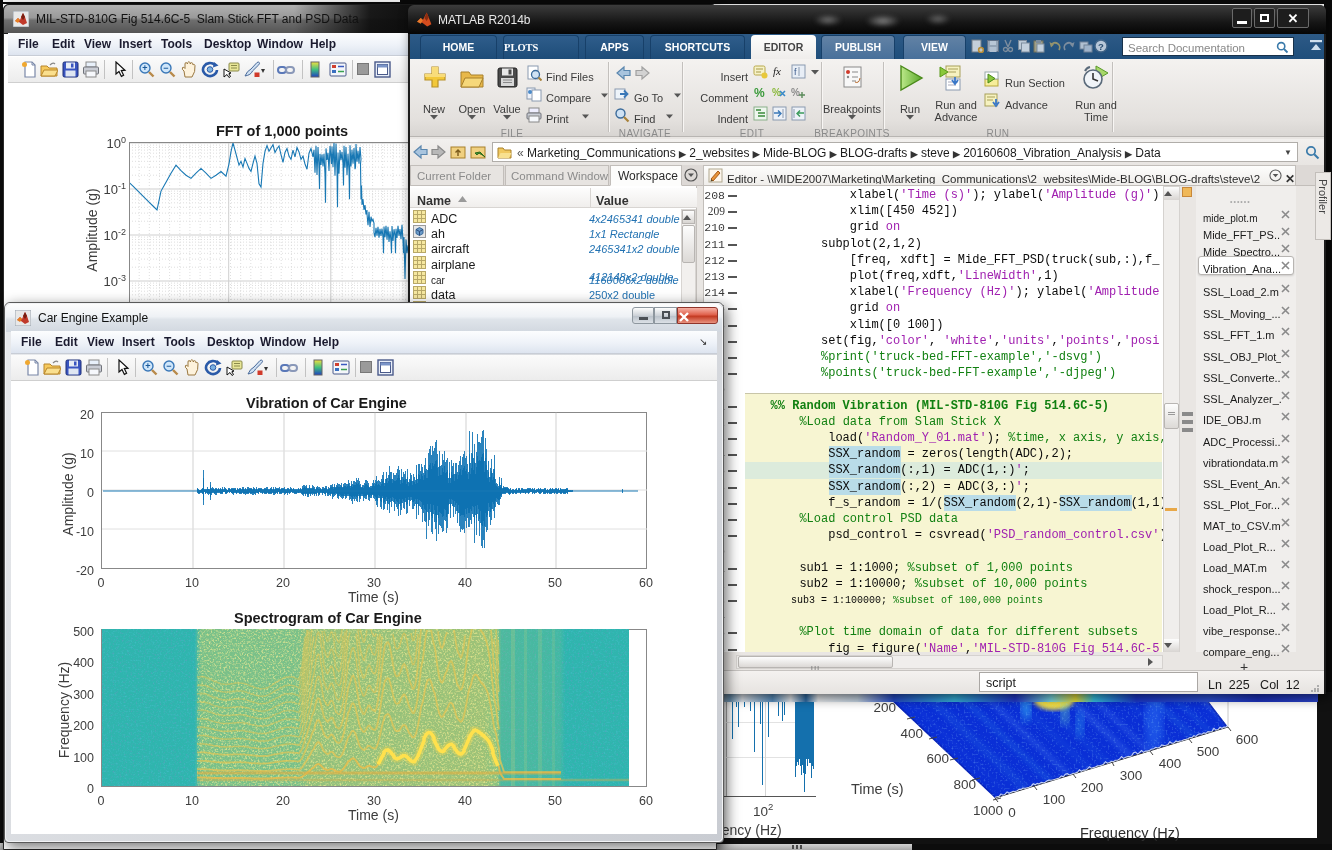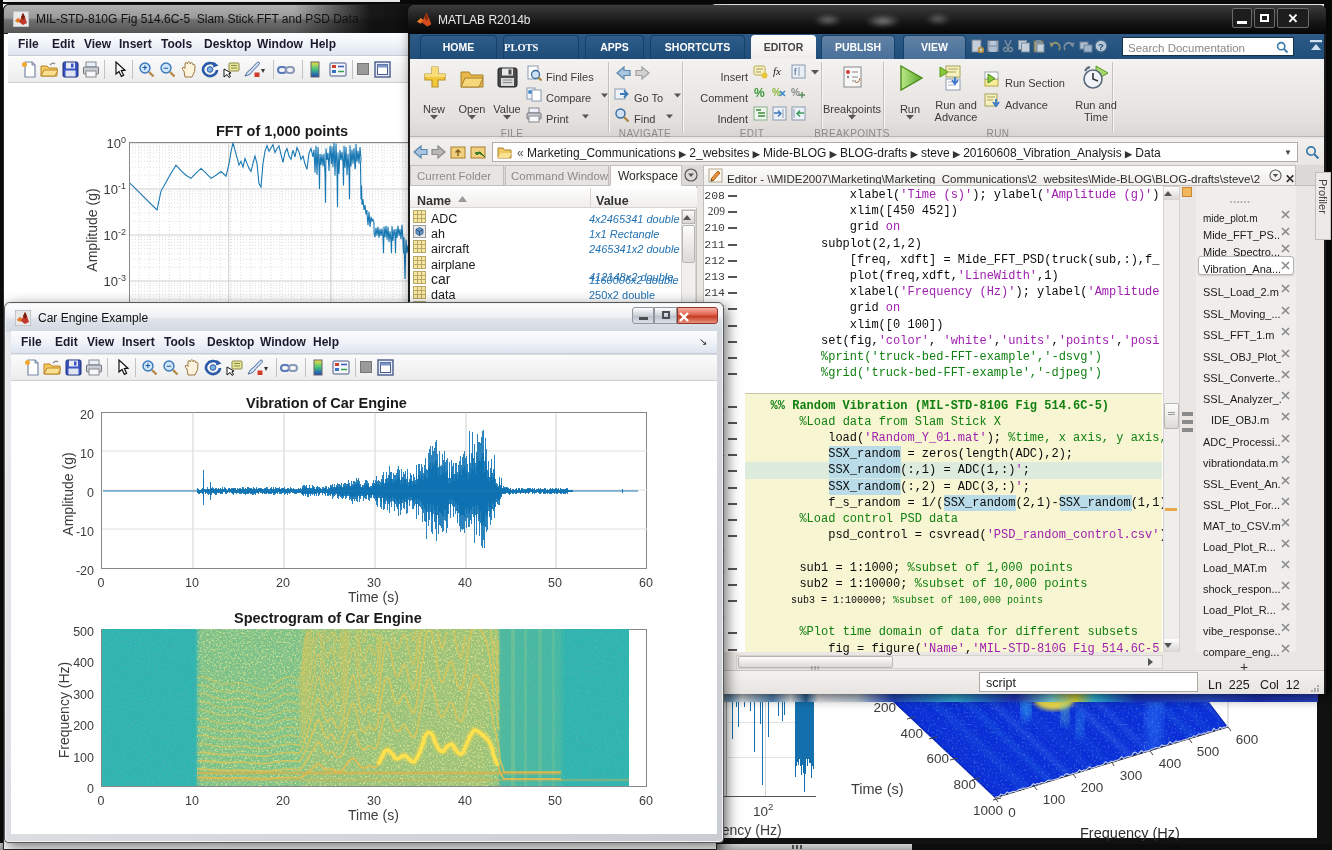--- a/index.html
+++ b/index.html
@@ -697,21 +697,21 @@
 <svg class="abs" style="left:413px;top:255.59999999999997px" width="13" height="13" viewBox="0 0 13 13">
     <rect x="0.5" y="0.5" width="12" height="12" fill="#f6e8a0" stroke="#b8a868"></rect>
     <path d="M0.5,4.5 h12 M0.5,8.5 h12 M4.5,0.5 v12 M8.5,0.5 v12" stroke="#b8a868" stroke-width="1"></path>
   </svg>
 <div class="abs" style="left:431px;top:254.59999999999997px;width:150px;height:15px;"><span style="font-size:12.5px;color:#1a1a1a">airplane</span></div>
 <div class="abs" style="left:589px;top:267px;width:93px;height:15px;overflow:hidden;"><span style="font-size:11px;font-style:italic;color:#2272b2;white-space:nowrap">412148x2 double</span></div>
 <svg class="abs" style="left:413px;top:270.79999999999995px" width="13" height="13" viewBox="0 0 13 13">
     <rect x="0.5" y="0.5" width="12" height="12" fill="#f6e8a0" stroke="#b8a868"></rect>
     <path d="M0.5,4.5 h12 M0.5,8.5 h12 M4.5,0.5 v12 M8.5,0.5 v12" stroke="#b8a868" stroke-width="1"></path>
   </svg>
-<div class="abs" style="left:431px;top:269.79999999999995px;width:150px;height:15px;"><span style="font-size:14px;color:#1a1a1a">car</span></div>
+<div class="abs" style="left:431px;top:269.79999999999995px;width:150px;height:15px;"><span style="font-size:10px;color:#1a1a1a">car</span></div>
 <div class="abs" style="left:589px;top:269.79999999999995px;width:93px;height:15px;overflow:hidden;"><span style="font-size:11px;font-style:italic;color:#2272b2;white-space:nowrap">1160006x2 double</span></div>
 <svg class="abs" style="left:413px;top:285.99999999999994px" width="13" height="13" viewBox="0 0 13 13">
     <rect x="0.5" y="0.5" width="12" height="12" fill="#f6e8a0" stroke="#b8a868"></rect>
     <path d="M0.5,4.5 h12 M0.5,8.5 h12 M4.5,0.5 v12 M8.5,0.5 v12" stroke="#b8a868" stroke-width="1"></path>
   </svg>
 <div class="abs" style="left:431px;top:284.99999999999994px;width:150px;height:15px;"><span style="font-size:12.5px;color:#1a1a1a">data</span></div>
 <div class="abs" style="left:589px;top:284.99999999999994px;width:93px;height:15px;overflow:hidden;"><span style="font-size:11px;color:#2272b2;white-space:nowrap">250x2 double</span></div>
 <svg class="abs" style="left:413px;top:301.19999999999993px" width="13" height="13" viewBox="0 0 13 13">
     <rect x="0.5" y="0.5" width="12" height="12" fill="#f6e8a0" stroke="#b8a868"></rect>
     <path d="M0.5,4.5 h12 M0.5,8.5 h12 M4.5,0.5 v12 M8.5,0.5 v12" stroke="#b8a868" stroke-width="1"></path>
@@ -752,21 +752,21 @@
 <div class="abs mono" style="left:749px;top:204px;width:414px;height:16px;font-size:12px;line-height:15px;color:#0a0a0a;white-space:pre;overflow:hidden;">              xlim([450 452])</div>
 <div class="abs mono" style="left:749px;top:220px;width:414px;height:16px;font-size:12px;line-height:15px;color:#0a0a0a;white-space:pre;overflow:hidden;">              grid <i style="color:#a020b0;font-style:normal">on</i></div>
 <div class="abs mono" style="left:749px;top:237px;width:414px;height:16px;font-size:12px;line-height:15px;color:#0a0a0a;white-space:pre;overflow:hidden;">          subplot(2,1,2)</div>
 <div class="abs mono" style="left:749px;top:253px;width:414px;height:16px;font-size:12px;line-height:15px;color:#0a0a0a;white-space:pre;overflow:hidden;">              [freq, xdft] = Mide_FFT_PSD(truck(sub,:),f_</div>
 <div class="abs mono" style="left:749px;top:269px;width:414px;height:16px;font-size:12px;line-height:15px;color:#0a0a0a;white-space:pre;overflow:hidden;">              plot(freq,xdft,<i style="color:#a020b0;font-style:normal">'LineWidth'</i>,1)</div>
 <div class="abs mono" style="left:749px;top:285px;width:414px;height:16px;font-size:12px;line-height:15px;color:#0a0a0a;white-space:pre;overflow:hidden;">              xlabel(<i style="color:#a020b0;font-style:normal">'Frequency (Hz)'</i>); ylabel(<i style="color:#a020b0;font-style:normal">'Amplitude</i></div>
 <div class="abs mono" style="left:749px;top:301px;width:414px;height:16px;font-size:12px;line-height:15px;color:#0a0a0a;white-space:pre;overflow:hidden;">              grid <i style="color:#a020b0;font-style:normal">on</i></div>
 <div class="abs mono" style="left:749px;top:318px;width:414px;height:16px;font-size:12px;line-height:15px;color:#0a0a0a;white-space:pre;overflow:hidden;">              xlim([0 100])</div>
 <div class="abs mono" style="left:749px;top:334px;width:414px;height:16px;font-size:12px;line-height:15px;color:#0a0a0a;white-space:pre;overflow:hidden;">          set(fig,<i style="color:#a020b0;font-style:normal">'color'</i>, <i style="color:#a020b0;font-style:normal">'white'</i>,<i style="color:#a020b0;font-style:normal">'units'</i>,<i style="color:#a020b0;font-style:normal">'points'</i>,<i style="color:#a020b0;font-style:normal">'posi</i></div>
 <div class="abs mono" style="left:749px;top:350px;width:414px;height:16px;font-size:12px;line-height:15px;color:#0a0a0a;white-space:pre;overflow:hidden;">          <i style="color:#118011;font-style:normal">%print('truck-bed-FFT-example','-dsvg')</i></div>
-<div class="abs mono" style="left:749px;top:366px;width:414px;height:16px;font-size:12px;line-height:15px;color:#0a0a0a;white-space:pre;overflow:hidden;">          <i style="color:#118011;font-style:normal">%grid('truck-bed-FFT-example','-djpeg')</i></div>
+<div class="abs mono" style="left:749px;top:366px;width:414px;height:16px;font-size:12px;line-height:15px;color:#0a0a0a;white-space:pre;overflow:hidden;">          <i style="color:#118011;font-style:normal">%points('truck-bed-FFT-example','-djpeg')</i></div>
 <div class="abs mono" style="left:749px;top:382px;width:414px;height:16px;font-size:12px;line-height:15px;color:#0a0a0a;white-space:pre;overflow:hidden;"></div>
 <div class="abs mono" style="left:749px;top:399px;width:414px;height:16px;font-size:12px;line-height:15px;color:#0a0a0a;white-space:pre;overflow:hidden;">   <b style="color:#118011">%% Random Vibration (MIL-STD-810G Fig 514.6C-5)</b></div>
 <div class="abs mono" style="left:749px;top:415px;width:414px;height:16px;font-size:12px;line-height:15px;color:#0a0a0a;white-space:pre;overflow:hidden;">       <i style="color:#118011;font-style:normal">%Load data from Slam Stick X</i></div>
 <div class="abs mono" style="left:749px;top:431px;width:414px;height:16px;font-size:12px;line-height:15px;color:#0a0a0a;white-space:pre;overflow:hidden;">           load(<i style="color:#a020b0;font-style:normal">'Random_Y_01.mat'</i>); <i style="color:#118011;font-style:normal">%time, x axis, y axis,</i></div>
 <div class="abs mono" style="left:749px;top:447px;width:414px;height:16px;font-size:12px;line-height:15px;color:#0a0a0a;white-space:pre;overflow:hidden;">           SSX_random = zeros(length(ADC),2);</div>
 <div class="abs mono" style="left:749px;top:463px;width:414px;height:16px;font-size:12px;line-height:15px;color:#0a0a0a;white-space:pre;overflow:hidden;">           SSX_random(:,1) = ADC(1,:)<i style="color:#a020b0;font-style:normal">'</i>;</div>
 <div class="abs mono" style="left:749px;top:480px;width:414px;height:16px;font-size:12px;line-height:15px;color:#0a0a0a;white-space:pre;overflow:hidden;">           SSX_random(:,2) = ADC(3,:)<i style="color:#a020b0;font-style:normal">'</i>;</div>
 <div class="abs mono" style="left:749px;top:496px;width:414px;height:16px;font-size:12px;line-height:15px;color:#0a0a0a;white-space:pre;overflow:hidden;">           f_s_random = 1/(SSX_random(2,1)-SSX_random(1,1)</div>
 <div class="abs mono" style="left:749px;top:512px;width:414px;height:16px;font-size:12px;line-height:15px;color:#0a0a0a;white-space:pre;overflow:hidden;">       <i style="color:#118011;font-style:normal">%Load control PSD data</i></div>
 <div class="abs mono" style="left:749px;top:528px;width:414px;height:16px;font-size:12px;line-height:15px;color:#0a0a0a;white-space:pre;overflow:hidden;">           psd_control = csvread(<i style="color:#a020b0;font-style:normal">'PSD_random_control.csv'</i>)</div>
@@ -914,21 +914,21 @@
     <svg width="9" height="9" viewBox="0 0 9 9">
       <path d="M1,1 L8,8 M8,1 L1,8" stroke="#8a8a8a" stroke-width="1.6"></path>
     </svg>
   </div>
 <div class="abs" style="left:1203px;top:389px;width:78px;height:16px;overflow:hidden;"><span style="font-size:11px;color:#1a1a1a;white-space:nowrap;line-height:13px">SSL_Analyzer_...</span></div>
 <div class="abs" style="left:1281px;top:391px;width:10px;height:10px;">
     <svg width="9" height="9" viewBox="0 0 9 9">
       <path d="M1,1 L8,8 M8,1 L1,8" stroke="#8a8a8a" stroke-width="1.6"></path>
     </svg>
   </div>
-<div class="abs" style="left:1203px;top:410px;width:78px;height:16px;overflow:hidden;margin-left:8px;"><span style="font-size:11px;color:#1a1a1a;white-space:nowrap;line-height:13px">IDE_OBJ.m</span></div>
+<div class="abs" style="left:1203px;top:410px;width:78px;height:16px;overflow:hidden;"><span style="font-size:11px;color:#1a1a1a;white-space:nowrap;line-height:13px">IDE_OBJ.m</span></div>
 <div class="abs" style="left:1281px;top:412px;width:10px;height:10px;">
     <svg width="9" height="9" viewBox="0 0 9 9">
       <path d="M1,1 L8,8 M8,1 L1,8" stroke="#8a8a8a" stroke-width="1.6"></path>
     </svg>
   </div>
 <div class="abs" style="left:1203px;top:432px;width:78px;height:16px;overflow:hidden;"><span style="font-size:11px;color:#1a1a1a;white-space:nowrap;line-height:13px">ADC_Processi...</span></div>
 <div class="abs" style="left:1281px;top:434px;width:10px;height:10px;">
     <svg width="9" height="9" viewBox="0 0 9 9">
       <path d="M1,1 L8,8 M8,1 L1,8" stroke="#8a8a8a" stroke-width="1.6"></path>
     </svg>

